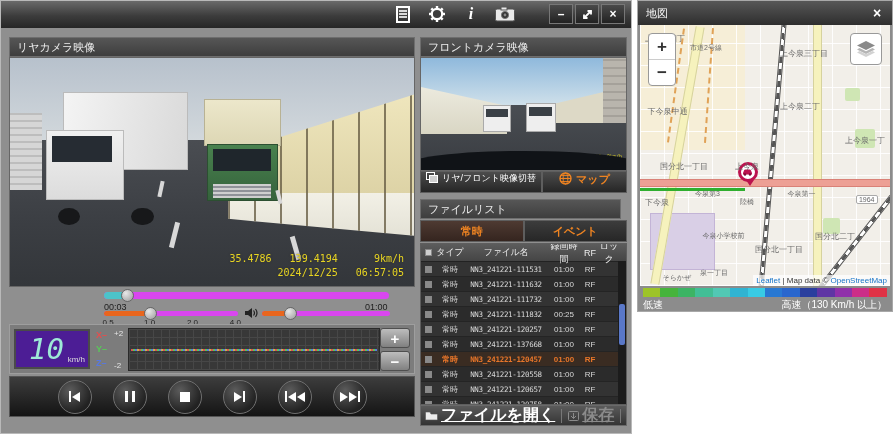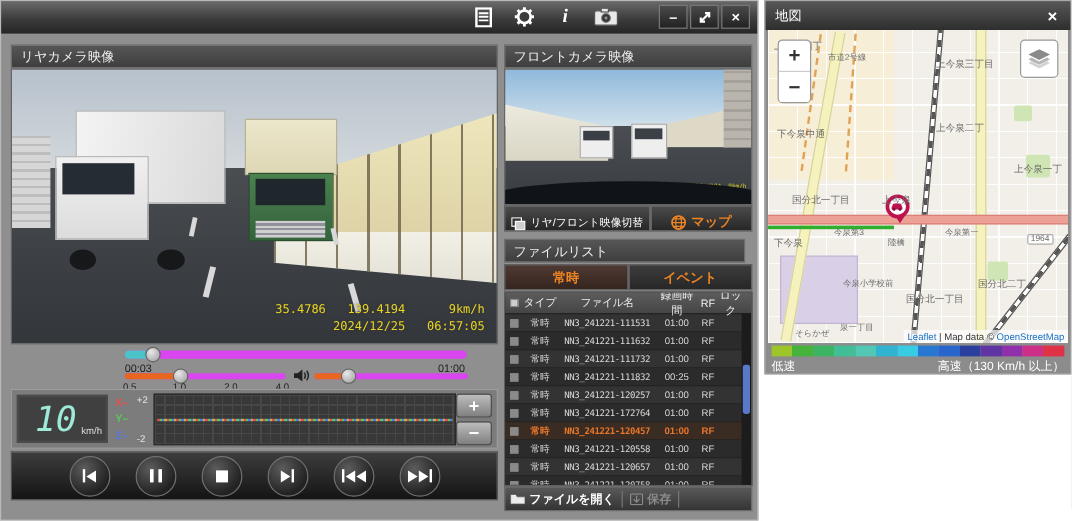--- a/index.html
+++ b/index.html
@@ -36,21 +36,21 @@
   .seek-row{position:absolute;left:8px;top:289px;width:406px;height:30px;}
   .track{position:absolute;background:#d946ef;border-radius:4px;}
   .fill-teal{position:absolute;left:0;top:0;bottom:0;background:#4cc3c9;border-radius:4px;}
   .fill-orange{position:absolute;left:0;top:0;bottom:0;background:#e8661e;border-radius:4px;}
   .knob{position:absolute;width:13px;height:13px;border-radius:50%;background:radial-gradient(circle at 35% 30%,#e8e8e8,#9a9a9a);border:1px solid #666;box-sizing:border-box;}
   .t-label{position:absolute;font-size:9px;color:#1d1d1d;}
   .tick{position:absolute;font-size:8px;color:#222;transform:translateX(-50%);}
   .spd-label{position:absolute;left:22px;top:18px;font-size:10px;color:#1d1d1d;margin-top:32px;}
   
   .meter-panel{position:absolute;left:8px;top:323px;width:406px;height:50px;background:#7c7c7c;border:1px solid #9e9e9e;box-sizing:border-box;}
-  .lcd{position:absolute;left:4px;top:4px;width:76px;height:40px;background:#404040;border:2px solid #4a4a4a;box-sizing:border-box;}
+  .lcd{position:absolute;left:4px;top:4px;width:76px;height:40px;background:#4c1d95;border:2px solid #4a4a4a;box-sizing:border-box;}
   .lcd-val{position:absolute;right:24px;top:1px;color:#9ee9d7;font-size:29px;font-style:italic;font-family:"DejaVu Sans Mono",monospace;}
   .lcd-unit{position:absolute;right:3px;bottom:3px;color:#ddd;font-size:8px;}
   .axis{position:absolute;left:86px;font-size:9px;font-weight:bold;}
   .rng{position:absolute;left:104px;font-size:8px;color:#e5e5e5;}
   .graph{position:absolute;left:118px;top:3px;width:252px;height:43px;background:#383838;background-image:repeating-linear-gradient(0deg,#474747 0 1px,transparent 1px 8px),repeating-linear-gradient(90deg,#474747 0 1px,transparent 1px 8px);border:1px solid #2a2a2a;box-sizing:border-box;}
   .g-line{position:absolute;left:2px;right:2px;top:20px;height:2px;background:repeating-linear-gradient(90deg,#e05050 0 2px,#58c858 2px 4px,#5878e0 4px 6px,#c8b050 6px 8px);}
   .gz-btn{position:absolute;right:4px;width:30px;height:20px;background:linear-gradient(#bdbdbd,#808080);border:1px solid #4f4f4f;border-radius:3px;color:#fff;font-size:15px;font-weight:bold;display:flex;align-items:center;justify-content:center;box-sizing:border-box;}
   
   .transport{position:absolute;left:8px;top:375px;width:406px;height:41px;background:linear-gradient(#3d3d3d,#141414);border:1px solid #555;box-sizing:border-box;display:flex;align-items:center;justify-content:center;gap:21px;}
   .pbtn{width:34px;height:34px;border-radius:50%;background:radial-gradient(circle at 35% 30%,#5c5c5c,#222 70%);border:1px solid #707070;display:flex;align-items:center;justify-content:center;gap:1px;box-sizing:border-box;cursor:pointer;}
@@ -63,21 +63,21 @@
   .front-hd{left:419px;top:36px;width:207px;}
   .front-video{position:absolute;left:419px;top:56px;width:207px;height:114px;background:linear-gradient(#8fb9dc,#cfe0ea 42%,#4a4e53 42%,#393c41);overflow:hidden;border:1px solid #666;box-sizing:border-box;}
   .f-barrier-l{position:absolute;left:0;top:26%;width:42%;height:42%;background:linear-gradient(#eceade,#d9d6c4);clip-path:polygon(0 0,100% 40%,100% 100%,0 100%);}
   .f-barrier-r{position:absolute;right:10%;top:30%;width:26%;height:28%;background:#ddd9c6;clip-path:polygon(0 40%,100% 0,100% 100%,0 100%);}
   .f-bldg{position:absolute;right:0;top:0;width:11%;height:58%;background:repeating-linear-gradient(0deg,#b9b5ad 0 6px,#a5a19a 6px 8px);}
   .f-van{position:absolute;background:#eee;border:1px solid #aaa;box-sizing:border-box;}
   .f-van .w{position:absolute;left:10%;top:10%;right:10%;height:34%;background:#3a4046;}
   .f-dash{position:absolute;left:-8%;bottom:-9%;width:116%;height:26%;background:#101317;border-radius:50% 50% 0 0;}
   .f-overlay{position:absolute;right:4px;bottom:3px;color:#ded21f;font-size:5px;font-family:"DejaVu Sans Mono",monospace;text-align:right;line-height:7px;white-space:pre;}
   .front-btns{position:absolute;left:419px;top:170px;width:207px;height:22px;display:flex;}
-  .fb{background:linear-gradient(#4c4c4c,#262626);border:1px solid #5e5e5e;box-sizing:border-box;display:flex;align-items:flex-end;justify-content:center;gap:4px;cursor:pointer;}
+  .fb{background:linear-gradient(#4c4c4c,#262626);border:1px solid #5e5e5e;box-sizing:border-box;display:flex;align-items:flex-start;justify-content:center;gap:4px;cursor:pointer;}
   .fb-switch{width:122px;color:#fff;font-size:9px;}
   .fb-map{width:85px;color:#ef8422;font-size:11px;font-weight:bold;}
   
   .fl-hd{left:419px;top:198px;width:201px;}
   .fl-tabs{position:absolute;left:419px;top:219px;width:207px;height:22px;display:flex;}
   .fl-tab{flex:1;display:flex;align-items:center;justify-content:center;font-size:11px;font-weight:bold;color:#ef8422;cursor:pointer;border:1px solid #5e5e5e;box-sizing:border-box;}
   .fl-tab.active{background:linear-gradient(#4e3a32,#35251f);}
   .fl-tab.inactive{background:linear-gradient(#3c3c3c,#272727);}
   .fl-table{position:absolute;left:419px;top:242px;width:207px;height:162px;background:#2d2d2d;border:1px solid #5e5e5e;box-sizing:border-box;overflow:hidden;}
   .fl-head{display:flex;height:17px;background:linear-gradient(#5c5c5c,#454545);color:#eee;font-size:9px;align-items:center;border-bottom:1px solid #222;}
@@ -90,21 +90,21 @@
   .c-type{width:30px;text-align:center;}
   .c-name{width:82px;text-align:center;font-family:"DejaVu Sans Mono",monospace;font-size:7.5px;letter-spacing:-.3px;}
   .c-dur{width:34px;text-align:center;}
   .c-rf{width:18px;text-align:center;}
   .c-lock{width:20px;text-align:center;}
   .chk{width:7px;height:7px;background:#cfcfcf;border:1px solid #888;box-sizing:border-box;}
   .chk.dark{background:#8a8a8a;}
   .fl-scroll{position:absolute;right:0;top:17px;bottom:0;width:8px;background:#1c1c1c;}
   .fl-thumb{position:absolute;left:1px;width:6px;top:30%;height:29%;background:#5a78c8;border-radius:2px;cursor:pointer;}
   .fl-foot{position:absolute;left:419px;top:404px;width:207px;height:21px;background:linear-gradient(#5a5a5a,#343434);border:1px solid #6a6a6a;box-sizing:border-box;display:flex;align-items:center;gap:6px;padding-left:4px;}
-  .foot-btn{display:flex;align-items:center;gap:3px;font-size:10px;font-weight:bold;color:#fff;cursor:pointer;}
+  .foot-btn{display:flex;align-items:center;gap:3px;font-size:16px;font-weight:bold;color:#fff;cursor:pointer;text-decoration:underline;}
   .foot-btn.disabled{color:#8b8b8b;cursor:default;}
   .foot-sep{width:1px;height:14px;background:#777;}
   
   .mapwin{position:absolute;left:637px;top:0;width:256px;height:312px;background:#8c8c8c;border:1px solid #a8a8a8;box-sizing:border-box;}
   .map-titlebar{position:absolute;left:0;top:0;right:0;height:24px;background:linear-gradient(#575757,#2e2e2e);color:#fff;font-size:11px;display:flex;align-items:center;padding-left:8px;}
   .map-close{position:absolute;right:6px;top:4px;width:18px;height:16px;color:#fff;font-size:14px;font-weight:bold;display:flex;align-items:center;justify-content:center;cursor:pointer;}
   .map-area{position:absolute;left:2px;top:24px;width:250px;height:261px;background:#f2efe9;overflow:hidden;}
   .m-cream{position:absolute;left:0;top:0;width:42%;height:48%;background:#f6eed7;}
   .m-purple{position:absolute;left:4%;top:72%;width:26%;height:22%;background:#d9cfe6;border:1px solid #c3b4d6;box-sizing:border-box;}
   .m-green{position:absolute;background:#cfe6b4;border-radius:2px;}
@@ -391,21 +391,21 @@
             <div class="c-name">NN3_241221-120257</div>
             <div class="c-dur">01:00</div>
             <div class="c-rf">RF</div>
             <div class="c-lock"></div>
           </div>
         <div class="fl-row">
             <div class="c-chk">
               <div class="chk dark"></div>
             </div>
             <div class="c-type">常時</div>
-            <div class="c-name">NN3_241221-172764</div>
+            <div class="c-name">NN3_241221-137668</div>
             <div class="c-dur">01:00</div>
             <div class="c-rf">RF</div>
             <div class="c-lock"></div>
           </div>
         <div class="fl-row sel">
             <div class="c-chk">
               <div class="chk dark"></div>
             </div>
             <div class="c-type">常時</div>
             <div class="c-name">NN3_241221-120457</div>

